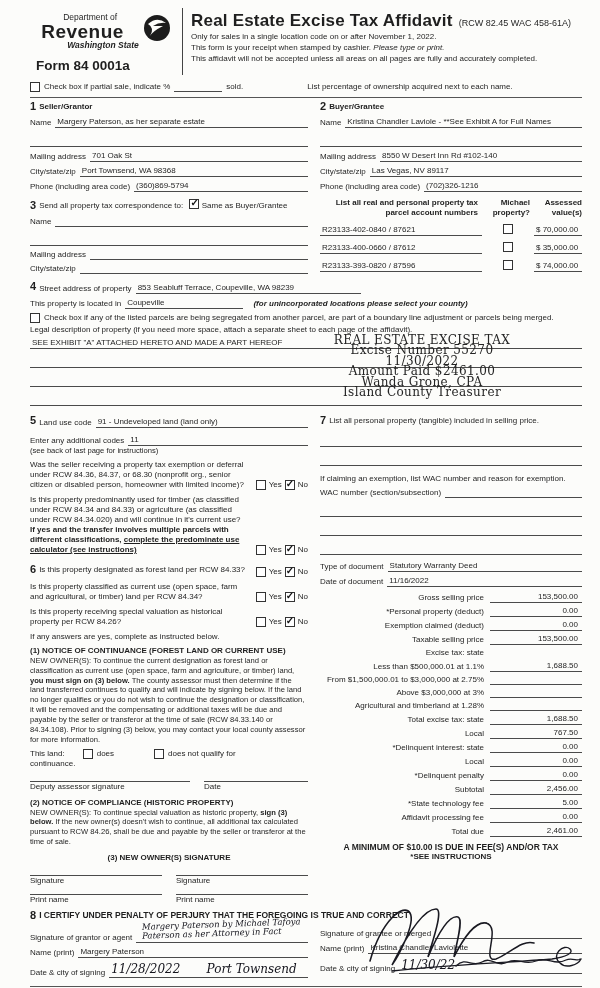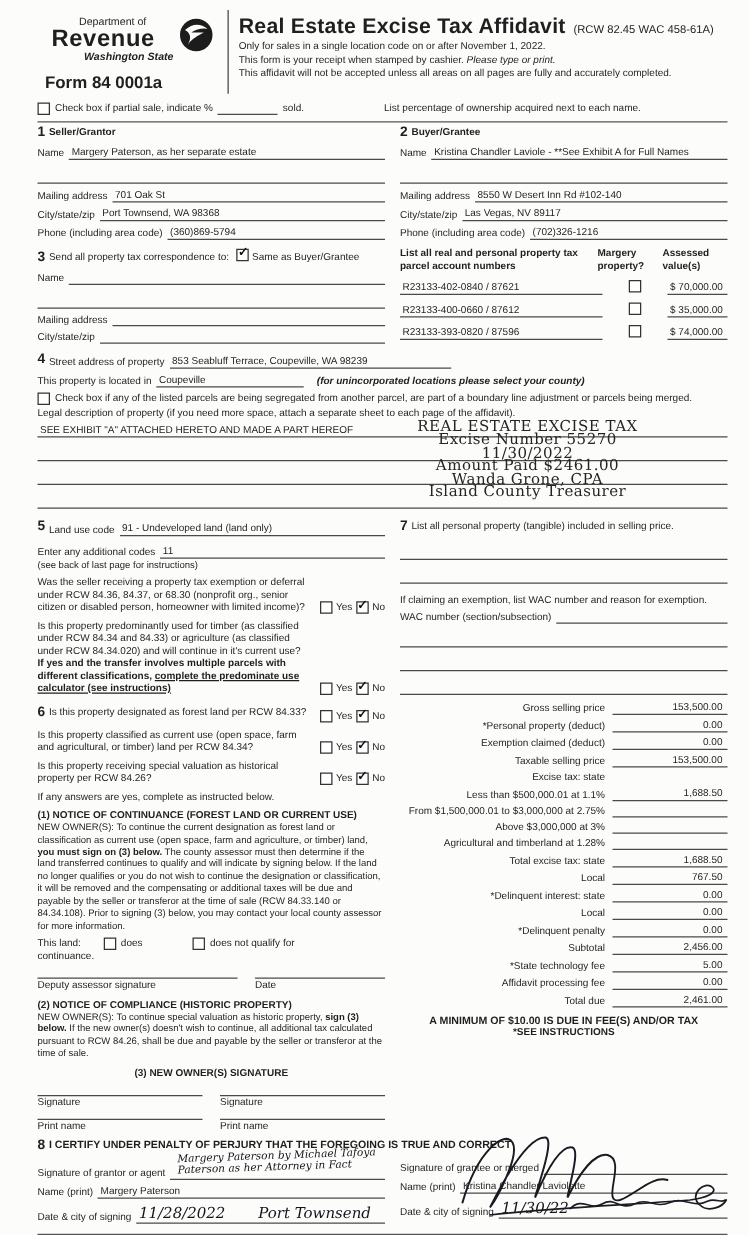--- a/index.html
+++ b/index.html
@@ -29,21 +29,21 @@
   .hdiv{border-left:1px solid #444;margin:0 8px 0 2px}
   .hright{flex:1;padding-top:2px}
   .title{font-weight:bold;font-size:17px;letter-spacing:.2px;display:inline}
   .rcw{font-size:9px;margin-left:4px}
   .note{font-size:8px;margin-top:1px}
   
   .grid{display:flex;gap:12px;margin-top:2px}
   .colL{width:278px;flex:none}
   .colR{flex:1;min-width:0}
   
-  .phead{display:flex;font-weight:bold;text-align:left;margin-top:6px}
+  .phead{display:flex;font-weight:bold;text-align:right;margin-top:6px}
   .pc1{width:158px;flex:none}.pc2{width:52px;flex:none}.pc3{flex:1}
   .prow{display:flex;align-items:flex-end;margin-top:6px}
   .prow .num{width:158px;flex:none;border-bottom:1px solid #4a4a4a;padding:0 2px}
   .prow .chk{width:52px;flex:none;text-align:center}
   .prow .av{flex:1;border-bottom:1px solid #4a4a4a;padding:0 2px}
   
   .legalwrap{position:relative}
   .stamp{position:absolute;left:248px;top:-3px;width:288px;text-align:center;z-index:6;
          font-family:"DejaVu Serif",serif;font-size:12px;line-height:10.5px;
          letter-spacing:.4px;color:#242424;pointer-events:none}
@@ -160,21 +160,21 @@
             <span class="u"><span>Las Vegas, NV 89117</span></span>
           </div>
         <div class="r">
             <span class="l">Phone (including area code)</span>
             <span class="u"><span>(702)326-1216</span></span>
           </div>
       </div>
       <div>
         <div class="phead">
           <span class="pc1">List all real and personal property tax parcel account numbers</span>
-          <span class="pc2">Margery property?</span>
+          <span class="pc2">Michael property?</span>
           <span class="pc3">Assessed value(s)</span>
         </div>
         <div class="prow">
           <span class="num">R23133-402-0840 / 87621</span>
           <span class="chk"><span class="cb"></span></span>
           <span class="av">$ 70,000.00</span>
         </div>
         <div class="prow">
           <span class="num">R23133-400-0660 / 87612</span>
           <span class="chk"><span class="cb"></span></span>
@@ -351,20 +351,30 @@
       <div style="margin-top:8px">
         <div>If claiming an exemption, list WAC number and reason for exemption.</div>
         <div class="r">
             <span class="l">WAC number (section/subsection)</span>
             <span class="u"><span></span></span>
           </div>
         <div class="blank"></div>
         <div class="blank"></div>
         <div class="blank"></div>
       </div>
+      <div style="margin-top:6px">
+        <div class="r">
+            <span class="l">Type of document</span>
+            <span class="u"><span>Statutory Warranty Deed</span></span>
+          </div>
+        <div class="r">
+            <span class="l">Date of document</span>
+            <span class="u"><span>11/16/2022</span></span>
+          </div>
+      </div>
 
       <div style="margin-top:5px">
         <div class="trow">
             <span class="tlabel">Gross selling price</span>
             <span class="tval">153,500.00</span>
           </div>
         <div class="trow">
             <span class="tlabel">*Personal property (deduct)</span>
             <span class="tval">0.00</span>
           </div>

